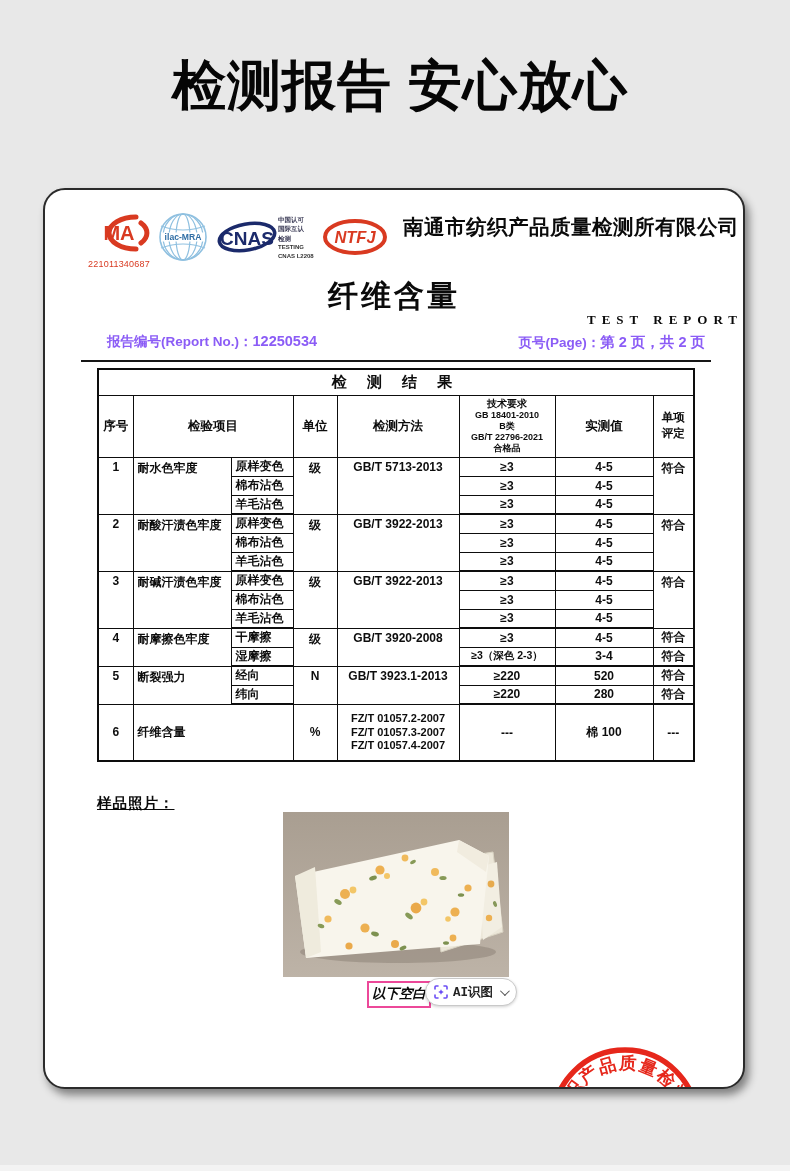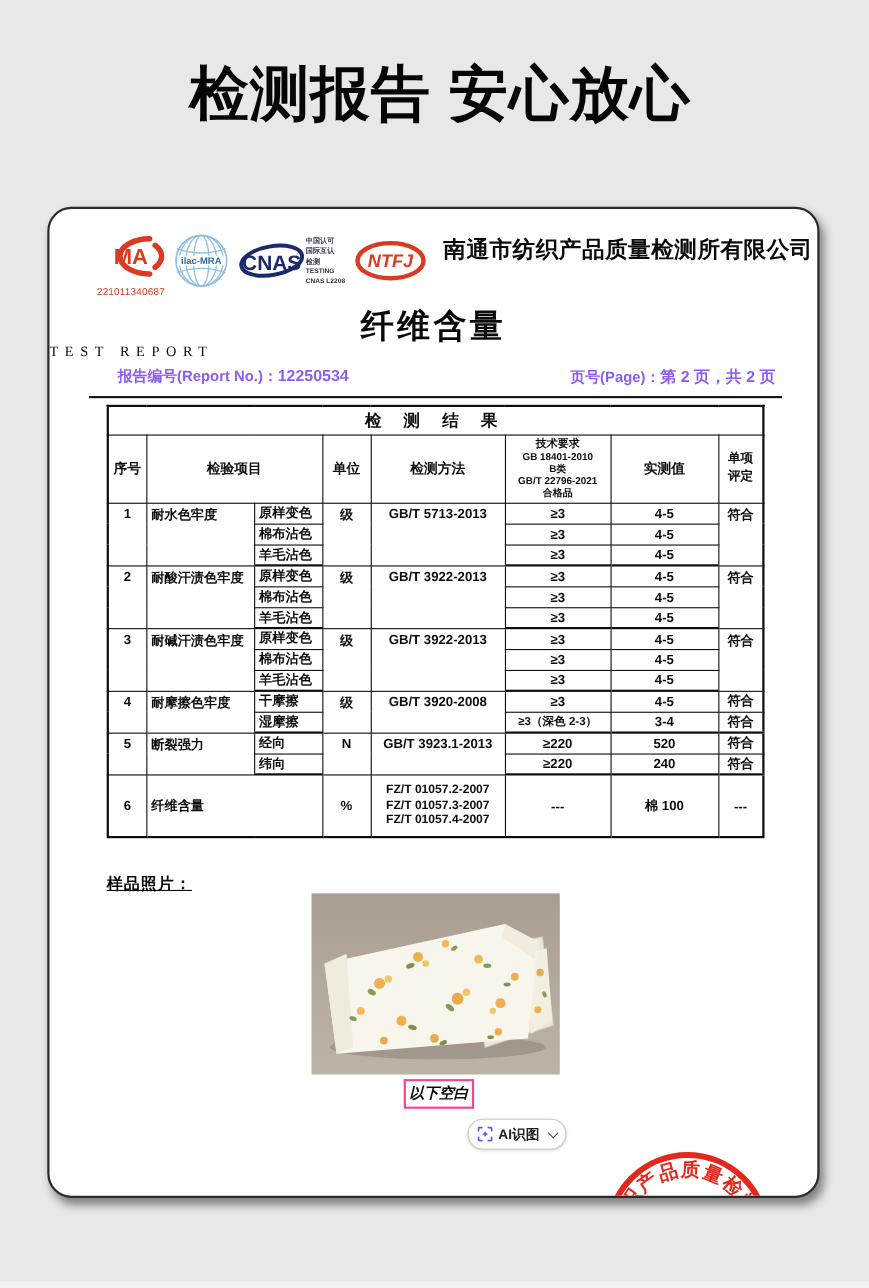--- a/index.html
+++ b/index.html
@@ -31,23 +31,23 @@
     font-size:6.5px; line-height:1.45; color:#3a3a55; font-weight:bold; }
   .cnas-side .lat { font-size:6px; color:#333; }
   .ntfj-wrap { left:277px; top:28px; }
   
   .org { position:absolute; left:358px; top:23px; width:330px; }
   .org-cn { font-size:20.5px; font-weight:bold; color:#0a0a0a; letter-spacing:.5px; white-space:nowrap; }
   .org-en { font-size:12.3px; font-weight:bold; color:#111; margin-top:3px; white-space:nowrap; }
   
   .rpt-title { position:absolute; top:86px; left:0; width:100%; text-align:center;
     font-size:30px; font-weight:bold; color:#0a0a0a; letter-spacing:3px; }
-  .rpt-sub { position:absolute; top:122px; left:0; width:100%; text-align:left;
+  .rpt-sub { position:absolute; top:122px; left:0; width:100%; text-align:right;
     font-family:"Liberation Serif","DejaVu Serif",serif;
-    font-size:13px; font-weight:normal; color:#0a0a0a; letter-spacing:6px; }
+    font-size:13px; font-weight:bold; color:#0a0a0a; letter-spacing:6px; }
   
   .meta-row { position:absolute; top:143px; left:62px; right:38px;
     display:flex; justify-content:space-between; font-size:13.5px; color:#8b5cf6; font-weight:bold; }
   .meta-row b { font-size:14.5px; }
   .rule { position:absolute; top:170px; left:36px; width:630px; border-top:2px solid #161616; }
   
   .tbl-wrap { position:absolute; left:52px; top:178px; }
   table { border-collapse:collapse; table-layout:fixed; width:596px;
     border:2px solid #0d0d0d; color:#0d0d0d; }
   th,td { border:1px solid #0d0d0d; font-weight:bold; overflow:hidden; }
@@ -65,24 +65,24 @@
   td.c-method.small { font-size:11px; }
   td.small { font-size:10.5px; }
   tr.grp-end td { border-bottom:2px solid #0d0d0d; }
   
   .sample-label { position:absolute; left:52px; top:604px; font-size:14.5px; font-weight:bold;
     color:#0a0a0a; text-decoration:underline; letter-spacing:1px; }
   .photo { position:absolute; left:238px; top:622px; width:226px; height:165px; }
   
   .blank-note { position:absolute; left:322px; top:791px; border:2px solid #ec4899;
     font-size:13.5px; font-weight:bold; color:#0a0a0a; padding:2px 3px 3px; background:#fff;font-style:italic; }
-  .ai-btn { position:absolute; left:380px; top:827px; height:28px; padding:0 9px 0 8px;
+  .ai-btn { position:absolute; left:380px; top:788px; height:28px; padding:0 9px 0 8px;
     background:#fff; border:1px solid #c9c9c9; border-radius:14px;
     box-shadow:0 1px 3px rgba(0,0,0,.18);
-    display:flex; align-items:center; gap:5px; cursor:pointer; }
+    display:flex; align-items:center; gap:5px; cursor:pointer;font-family:Liberation Mono, monospace; }
   .ai-btn-label { font-size:12.5px; color:#222; font-weight:bold; }
   .chev { width:7px; height:7px; border-right:1.6px solid #555; border-bottom:1.6px solid #555;
     transform:rotate(45deg) translateY(-2px); margin-left:2px; }
   
   .stamp { position:absolute; left:500px; top:852px; }
   .bottom-strip { position:absolute; left:0; bottom:0; width:100%; height:6px; background:#f3f3f3; }
 </style>
 </head>
 <body>
 
@@ -273,21 +273,21 @@
             <td class="c-method top" rowspan="2">
               <div>GB/T 3923.1-2013</div>
             </td>
             <td class="c-req">≥220</td>
             <td class="c-val">520</td>
             <td class="c-verdict">符合</td>
           </tr>
           <tr class="grp-end">
             <td class="c-sub">纬向</td>
             <td class="c-req">≥220</td>
-            <td class="c-val">240</td>
+            <td class="c-val">280</td>
             <td class="c-verdict">符合</td>
           </tr>
           <tr class="tall grp-end">
             <td class="c-seq" rowspan="1">6</td>
             <td class="c-item" rowspan="1" colspan="2">纤维含量</td>
             <td class="c-unit" rowspan="1">%</td>
             <td class="c-method small" rowspan="1">
               <div>FZ/T 01057.2-2007</div>
               <div>FZ/T 01057.3-2007</div>
               <div>FZ/T 01057.4-2007</div>

